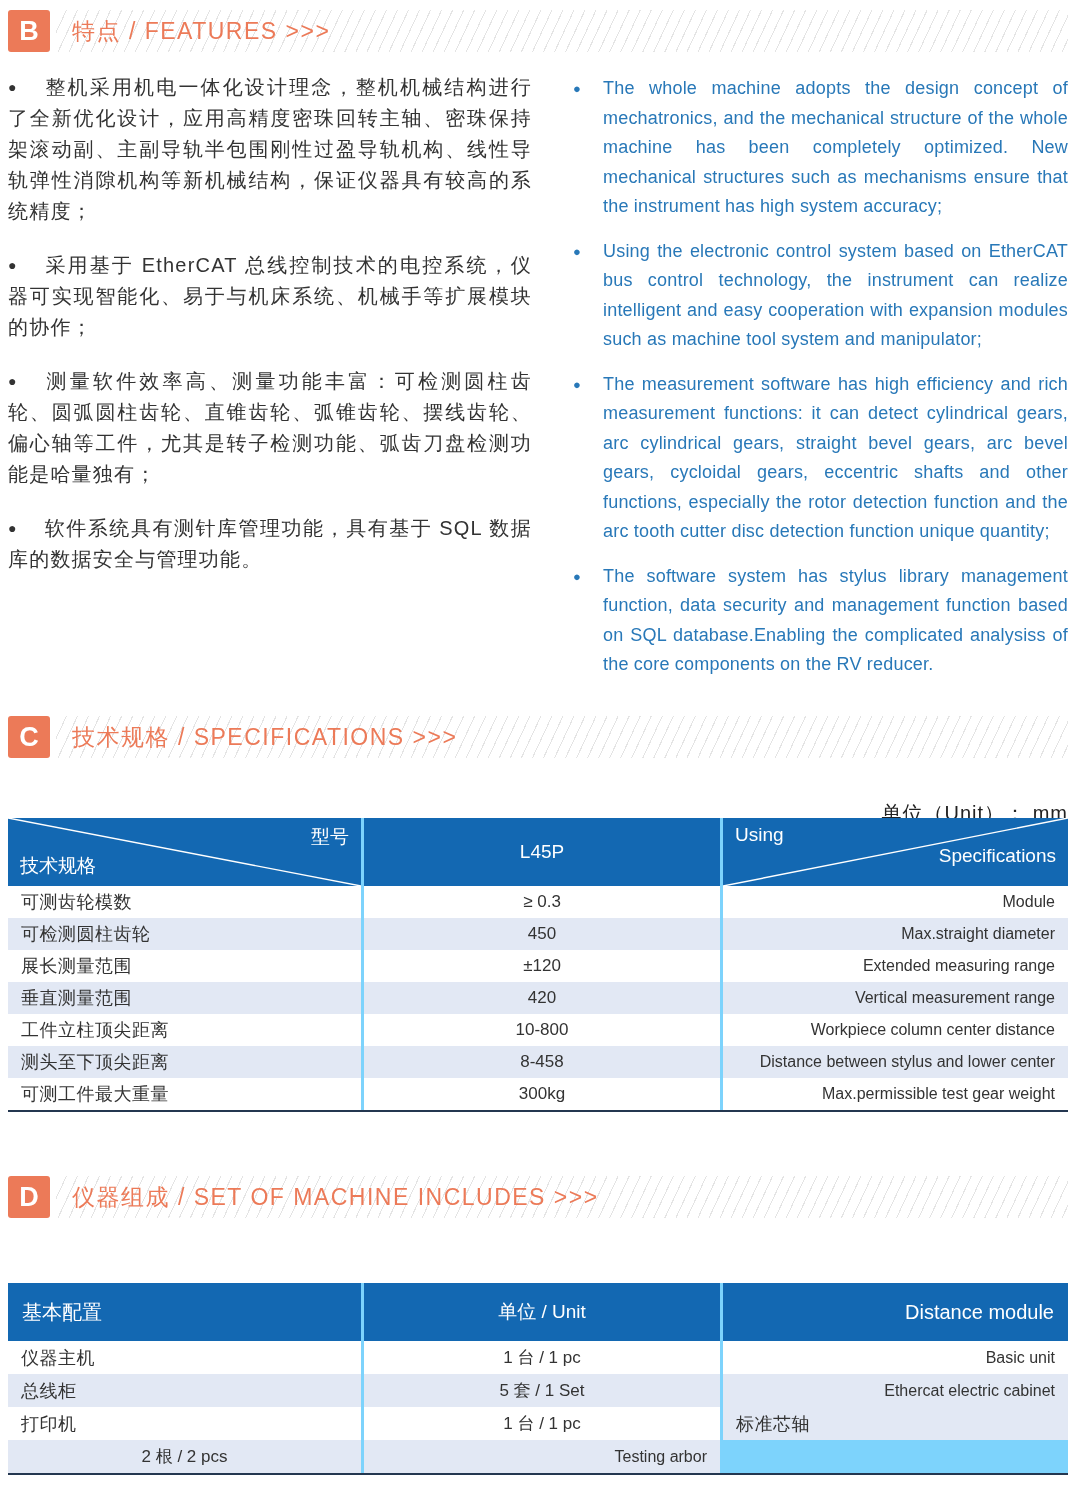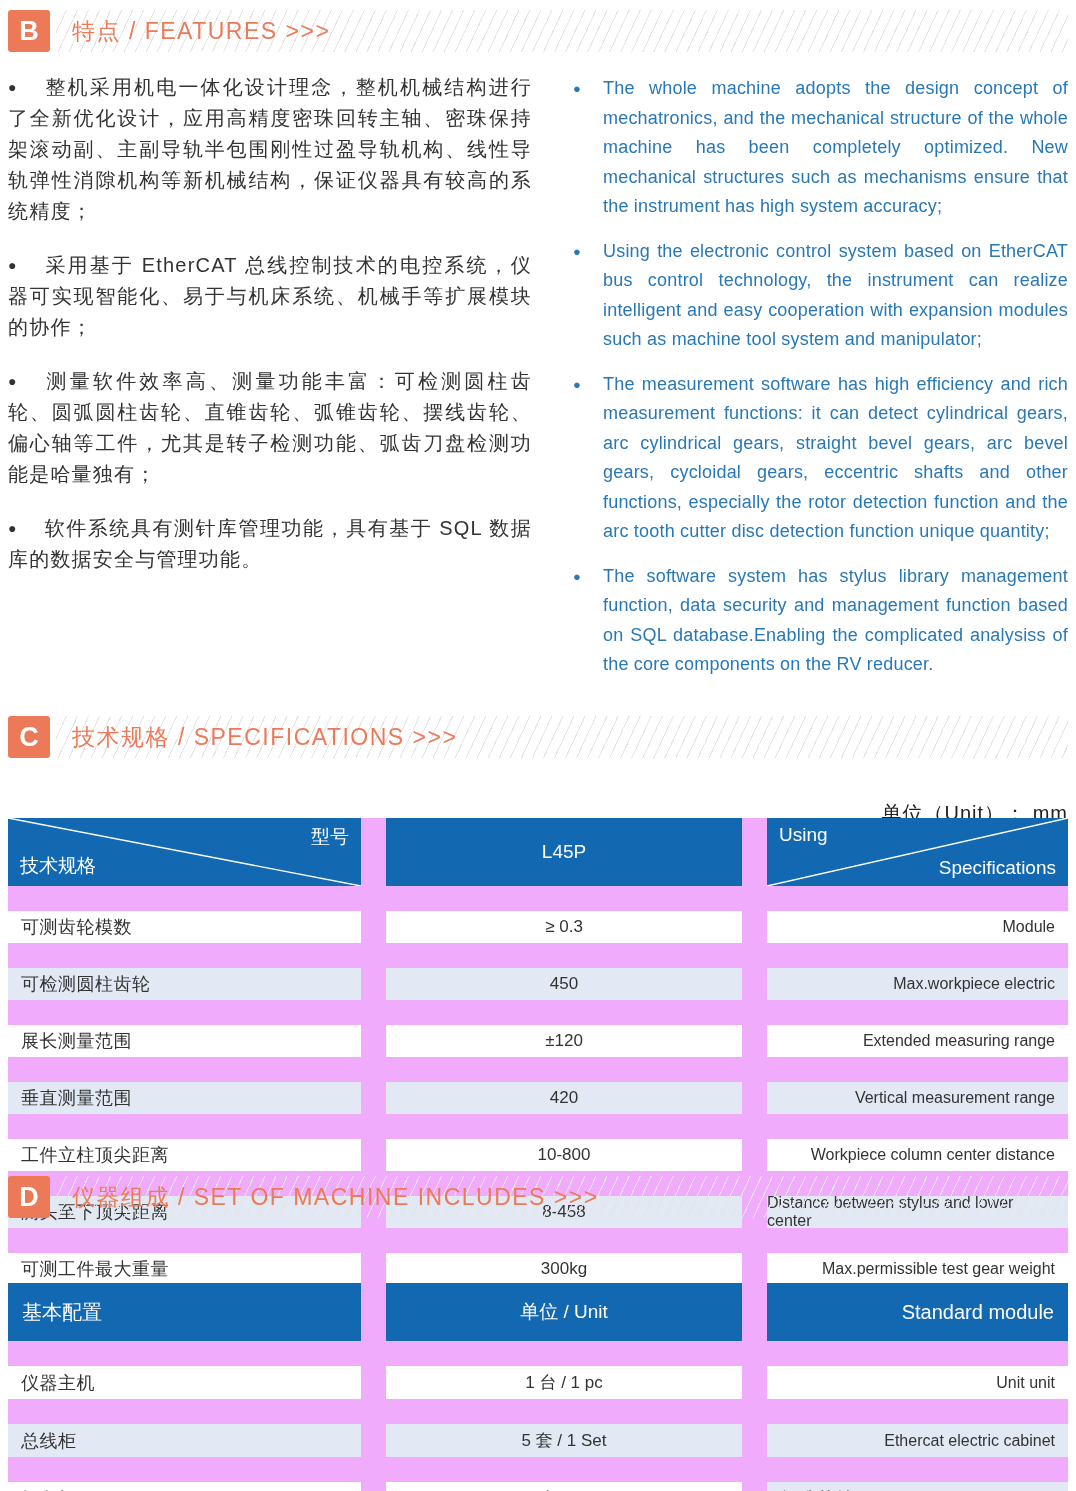--- a/index.html
+++ b/index.html
@@ -36,34 +36,34 @@
     font-size:18px;line-height:29.5px;letter-spacing:0.2px;
     text-align:justify;color:#2878b8;
   }
   .en-item .bullet{position:absolute;left:8px;top:0;font-size:13px;letter-spacing:0;}
   
   .unit-note{position:absolute;top:800px;right:8px;font-size:20px;color:#222;letter-spacing:1px;margin-left:8px;}
   
   .tbl{
     position:absolute;left:8px;width:1060px;display:grid;
     grid-template-columns:353px 356px 1fr;column-gap:3px;row-gap:0;
-    border-bottom:2px solid #243750;background:#f0abfc;gap:25px;
+    border-bottom:2px solid #243750;background:#7dd3fc;
   }
   .tbl-spec{top:818px;grid-template-rows:68px repeat(7,32px);}
   .tbl-inc{top:1283px;grid-template-rows:58px repeat(4,33px);}
   .th{background:#1368b2;color:#fff;position:relative;overflow:hidden;}
   .th-center{display:flex;align-items:center;justify-content:center;font-size:19px;}
   .th-left{display:flex;align-items:center;padding-left:14px;font-size:20px;}
   .th-right{display:flex;align-items:center;justify-content:flex-end;padding-right:14px;font-size:20px;}
   .diag{position:absolute;inset:0;width:100%;height:100%;}
   .corner-label{position:absolute;font-size:19px;color:#fff;white-space:nowrap;}
   .pos-tr{top:6px;right:12px;}
   .pos-bl{bottom:7px;left:12px;}
   .pos-tl{top:6px;left:12px;}
-  .pos-br{bottom:7px;right:12px;}
+  .pos-br{bottom:19px;right:12px;}
   .td{display:flex;align-items:center;background:#fff;overflow:hidden;}
   .td.zh{padding-left:13px;font-size:18px;letter-spacing:0.5px;}
   .td.val{justify-content:center;font-size:17px;}
   .td.en{justify-content:flex-end;padding-right:13px;font-size:16px;}
   .stripe{background:#e2e8f4;}
 </style>
 </head>
 <body>
 
 <div class="page">
@@ -116,21 +116,21 @@
       <span class="corner-label pos-tl">Using</span>
       <span class="corner-label pos-br">Specifications</span>
     </div>
 
     <div class="td zh">可测齿轮模数</div>
     <div class="td val">≥ 0.3</div>
     <div class="td en">Module</div>
 
     <div class="td zh stripe">可检测圆柱齿轮</div>
     <div class="td val stripe">450</div>
-    <div class="td en stripe">Max.workpiece electric</div>
+    <div class="td en stripe">Max.straight diameter</div>
 
     <div class="td zh">展长测量范围</div>
     <div class="td val">±120</div>
     <div class="td en">Extended measuring range</div>
 
     <div class="td zh stripe">垂直测量范围</div>
     <div class="td val stripe">420</div>
     <div class="td en stripe">Vertical measurement range</div>
 
     <div class="td zh">工件立柱顶尖距离</div>
@@ -149,25 +149,25 @@
   <div class="sec-header" style="top:1176px;">
     <div class="badge">D</div>
     <div class="titleband">
       <h2 class="sec-title">仪器组成 / SET OF MACHINE INCLUDES &gt;&gt;&gt;</h2>
     </div>
   </div>
 
   <div class="tbl tbl-inc">
     <div class="th th-left">基本配置</div>
     <div class="th th-center">单位 / Unit</div>
-    <div class="th th-right">Standard module</div>
+    <div class="th th-right">Distance module</div>
 
     <div class="td zh">仪器主机</div>
     <div class="td val">1 台 / 1 pc</div>
-    <div class="td en">Unit unit</div>
+    <div class="td en">Basic unit</div>
 
     <div class="td zh stripe">总线柜</div>
     <div class="td val stripe">5 套 / 1 Set</div>
     <div class="td en stripe">Ethercat electric cabinet</div>
 
     <div class="td zh">打印机</div>
     <div class="td val">1 台 / 1 pc</div>
 
     <div class="td zh stripe">标准芯轴</div>
     <div class="td val stripe">2 根 / 2 pcs</div>

